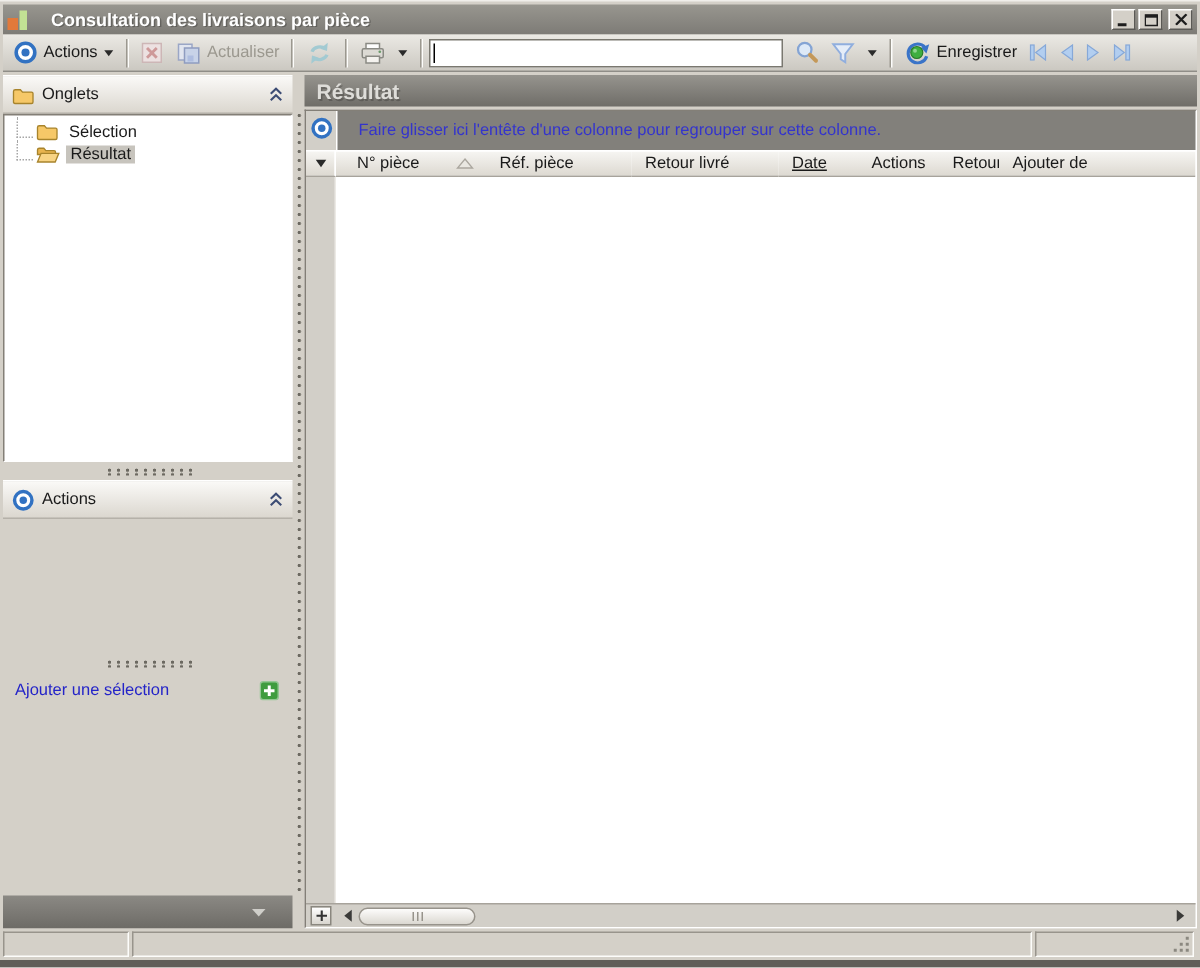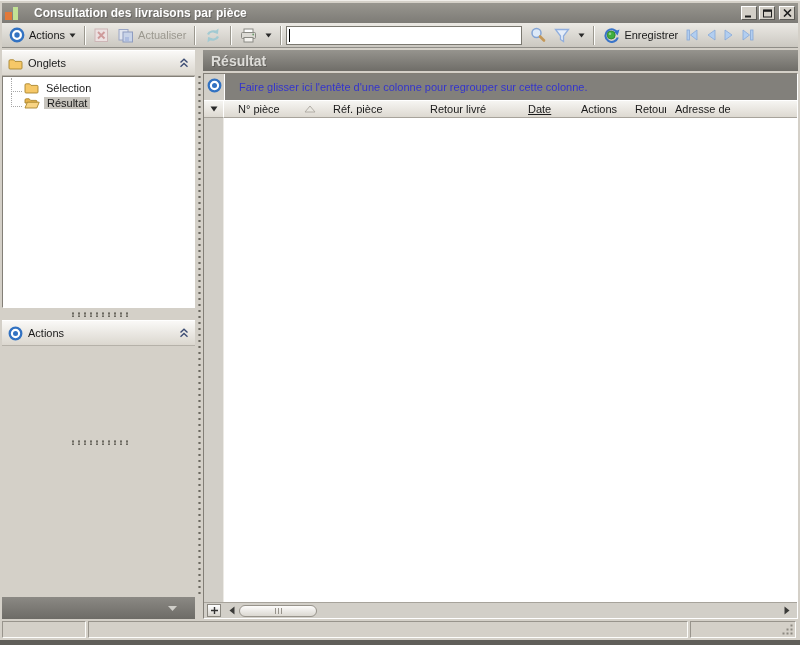--- a/index.html
+++ b/index.html
@@ -306,20 +306,29 @@
         </span>
       </div>
 
       <div class="sb-spacer1"></div>
 
       <div class="splitter-h">
         <span class="dots-h"></span>
       </div>
 
 
+      <div class="link-row">
+        <span class="add-link">Ajouter une sélection</span>
+        <span>
+          <svg width="13" height="13">
+            <rect x="0.5" y="0.5" width="12" height="12" rx="2" fill="#3f9c3f" stroke="#93c693"></rect>
+            <path d="M6.5 3 L6.5 10 M3 6.5 L10 6.5" stroke="#fff" stroke-width="2"></path>
+          </svg>
+        </span>
+      </div>
 
       <div class="sb-spacer2"></div>
 
       <div class="sidebar-footer">
         <svg width="11" height="7">
           <path d="M1 1 L10 1 L5.5 6 Z" fill="#cfcec9"></path>
         </svg>
       </div>
     </div>
 
@@ -368,21 +377,21 @@
             <div class="col-head c4">
               <span>Date</span>
             </div>
             <div class="col-head c5">
               <span>Actions</span>
             </div>
             <div class="col-head c6">
               <span>Retour</span>
             </div>
             <div class="col-head c7">
-              <span>Adresse de</span>
+              <span>Ajouter de</span>
             </div>
           </div>
         </div>
 
         <div class="grid-body">
           <div class="left-strip"></div>
           <div class="body-white"></div>
         </div>
 
         <div class="h-scroll">

